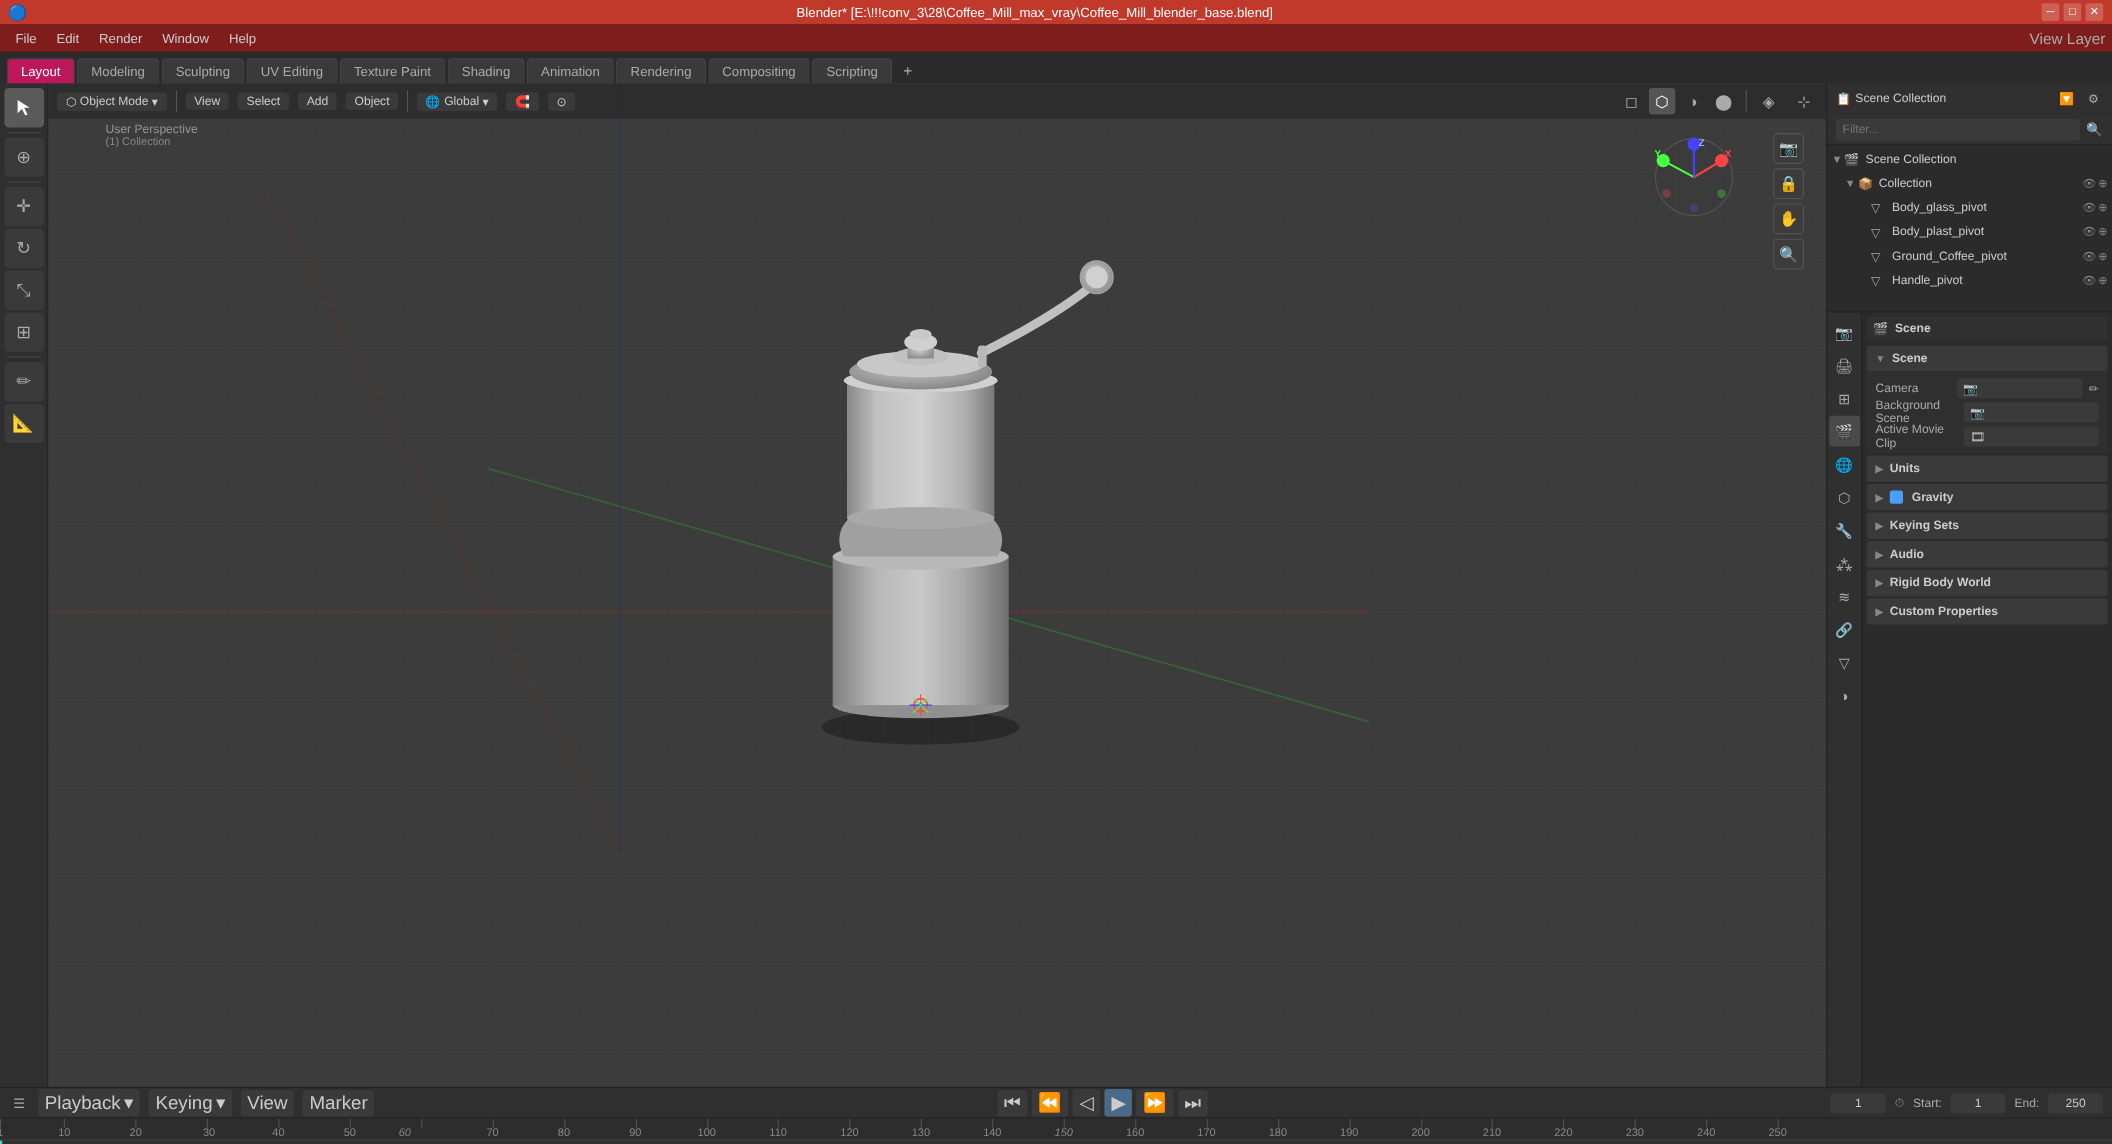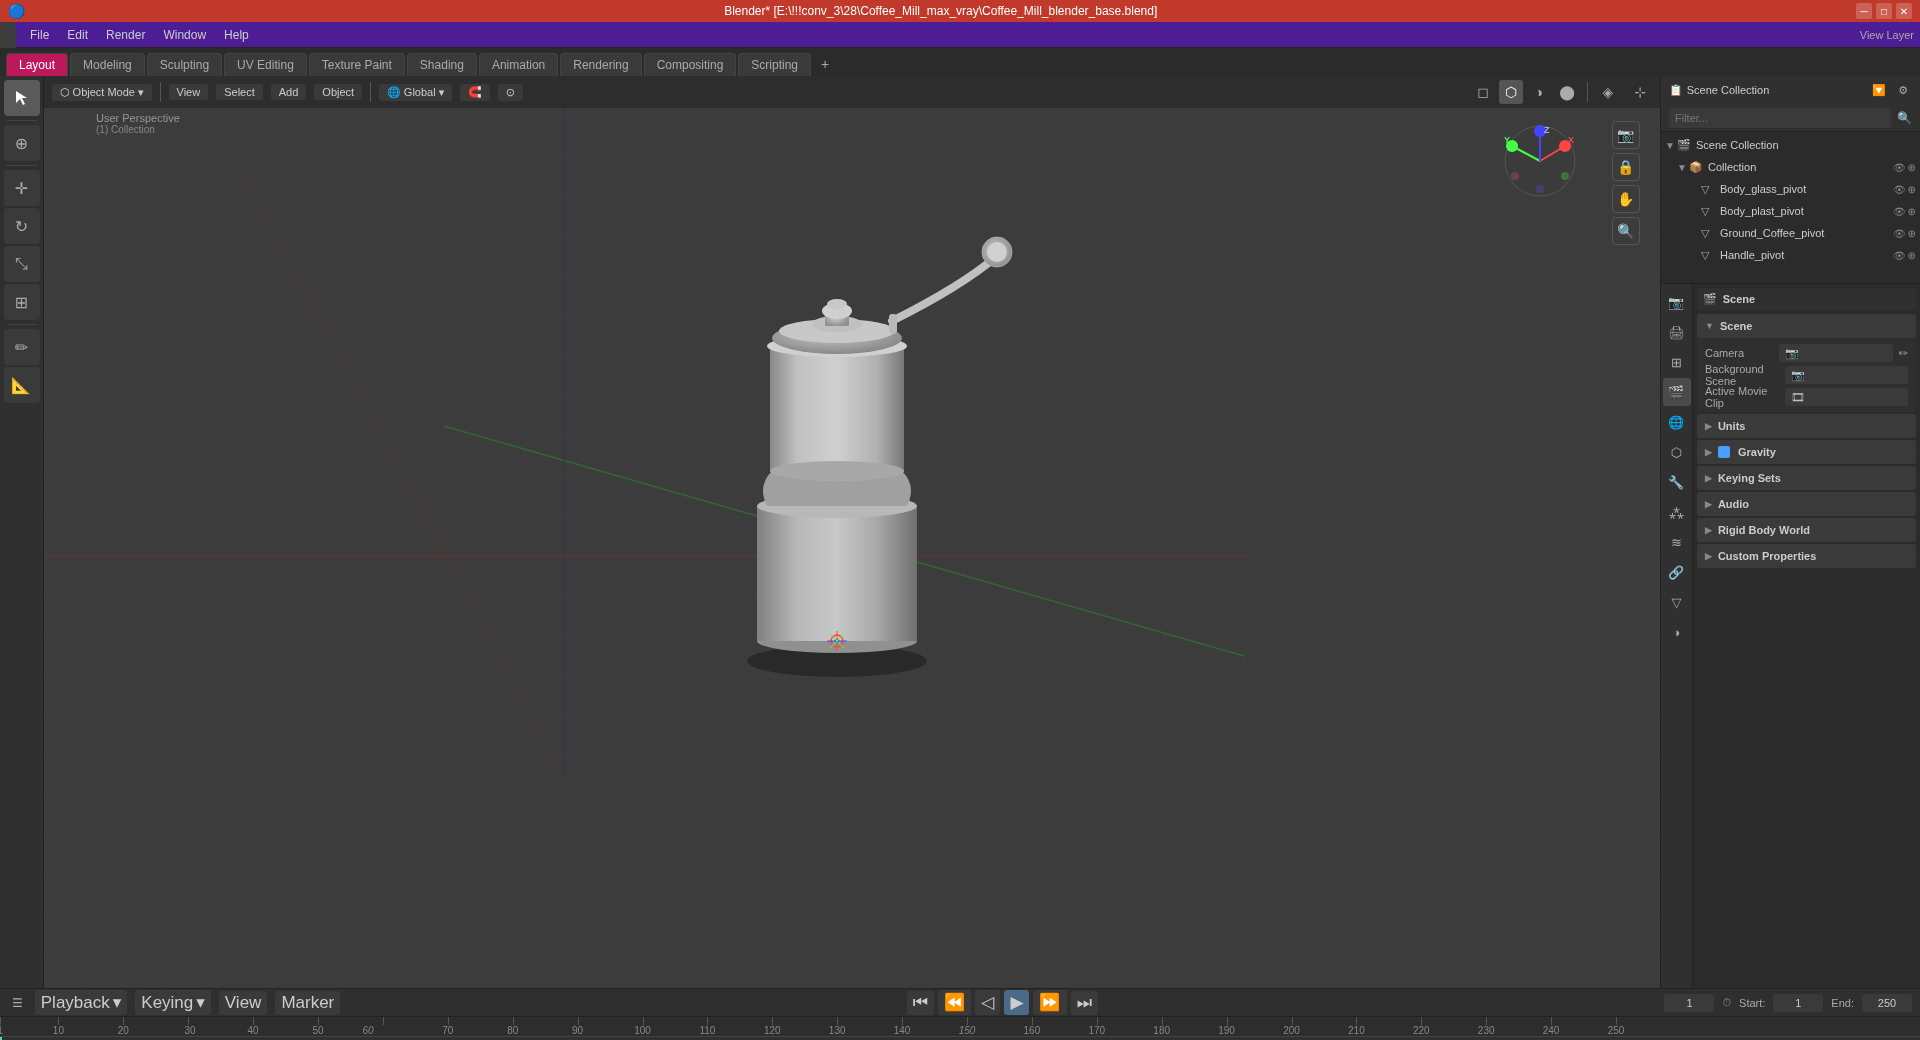--- a/index.html
+++ b/index.html
@@ -31,27 +31,26 @@
       width: 16px; height: 16px;
       background: rgba(255,255,255,0.2);
       border-radius: 2px;
       display: flex; align-items: center; justify-content: center;
       font-size: 10px; cursor: pointer;
     }
 
     
     #menu-bar {
       height: 26px;
-      background: #4c1d95;
+      background: #7f1d1d;
       display: flex;
       align-items: center;
       padding: 0 6px;
       gap: 2px;
       border-bottom: 1px solid #222;
-      margin-left: 16px;
     }
     .menu-item {
       padding: 2px 8px;
       color: #ccc;
       cursor: pointer;
       border-radius: 3px;
       font-size: 12px;
     }
 
     
@@ -433,21 +432,21 @@
   </div>
 </div>
 
 <div id="menu-bar">
   <span class="menu-item">File</span>
   <span class="menu-item">Edit</span>
   <span class="menu-item">Render</span>
   <span class="menu-item">Window</span>
   <span class="menu-item">Help</span>
   <div style="flex:1;"></div>
-  <span style="color:#aaa;font-size:11px;">View Layer</span>
+  <span style="color:#aaa;font-size:14px;">View Layer</span>
 </div>
 
 <div id="workspace-tabs">
   <div class="workspace-tab active">Layout</div>
   <div class="workspace-tab">Modeling</div>
   <div class="workspace-tab">Sculpting</div>
   <div class="workspace-tab">UV Editing</div>
   <div class="workspace-tab">Texture Paint</div>
   <div class="workspace-tab">Shading</div>
   <div class="workspace-tab">Animation</div>

